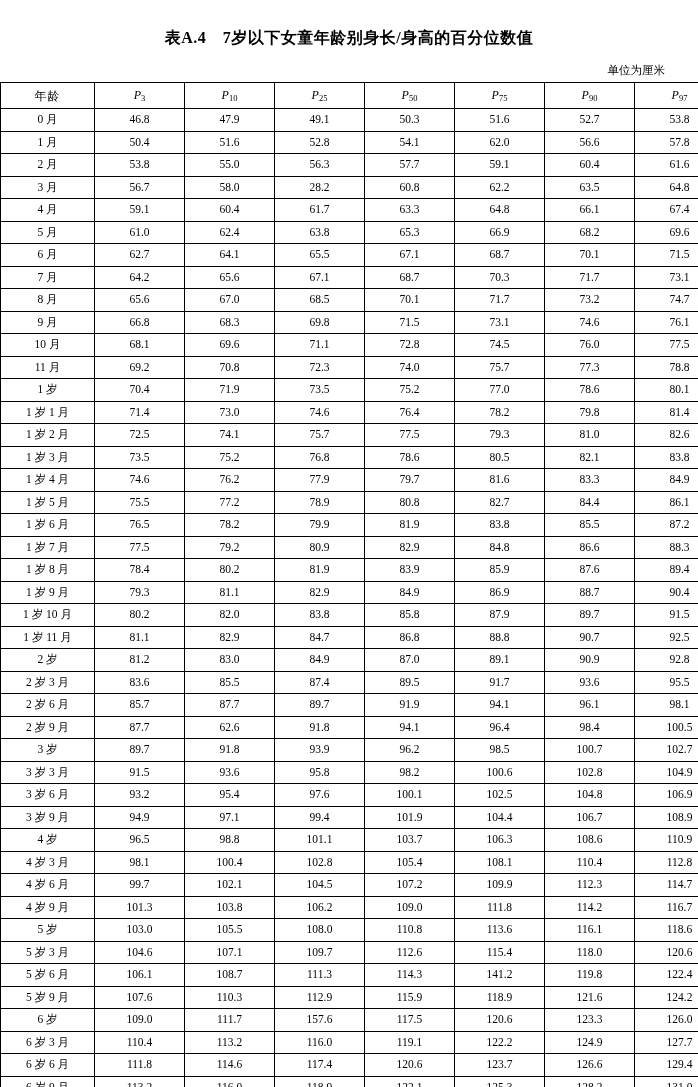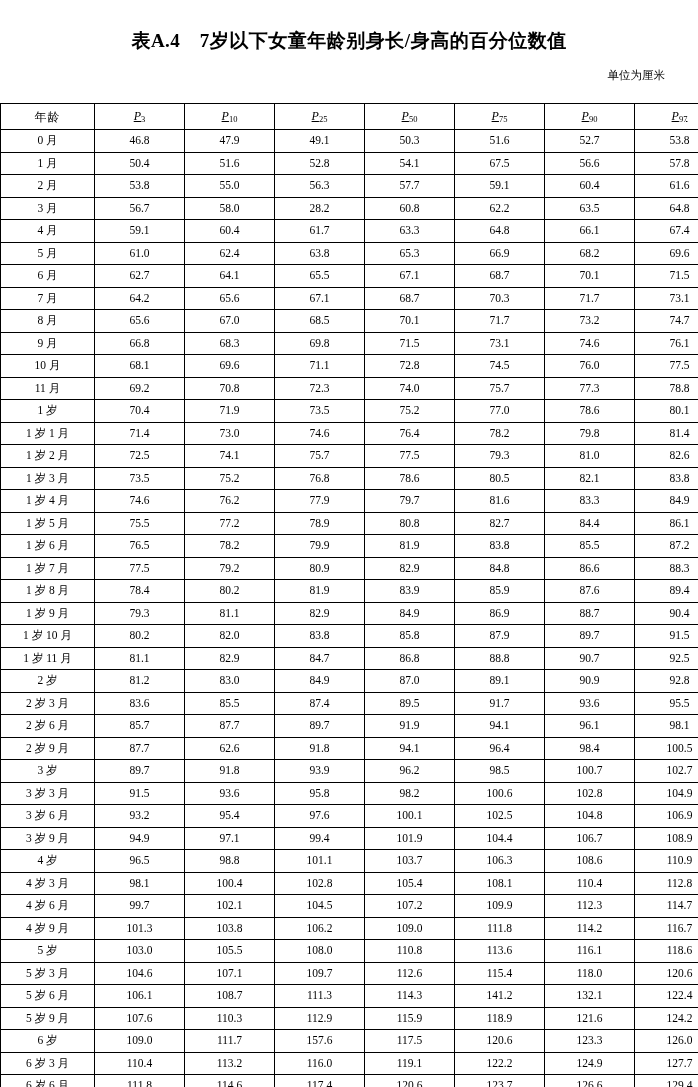--- a/index.html
+++ b/index.html
@@ -16,33 +16,33 @@
   }
   .page {
     width: 698px;
     height: 1087px;
     box-sizing: border-box;
     padding: 0;
     position: relative;
   }
   .title {
     text-align: center;
-    font-size: 19px;
+    font-size: 16px;
     font-weight: bold;
     letter-spacing: 0.5px;
     margin-top: 28px;
     margin-bottom: 0;
     font-family: "Liberation Serif", serif;
   }
   .unit-line {
     text-align: right;
     font-size: 11.5px;
     margin-top: 14px;
     margin-right: 33px;
-    margin-bottom: 20px;
+    margin-bottom: 4px;
   }
   table.growth {
     border-collapse: collapse;
     margin: 0 auto;
     width: 634px;
     table-layout: fixed;
   }
   table.growth td, table.growth th {
     border: 0.8px solid #000000;
     text-align: center;
@@ -58,21 +58,20 @@
     font-size: 12px;
     height: 24px;
     line-height: 24px;
   }
   .hdr-age {
     letter-spacing: 1px;
   }
   .pct {
     font-style: italic;
     font-family: "Liberation Serif", serif;
-    text-decoration: underline;
   }
   .pct sub {
     font-style: normal;
     font-size: 8.5px;
     vertical-align: baseline;
     position: relative;
     bottom: -2px;
   }
   col.c-age { width: 94px; }
   col.c-val { width: 90px; }
@@ -119,21 +118,21 @@
           <td>51.6</td>
           <td>52.7</td>
           <td>53.8</td>
         </tr>
         <tr>
           <td>1 月</td>
           <td>50.4</td>
           <td>51.6</td>
           <td>52.8</td>
           <td>54.1</td>
-          <td>67.5</td>
+          <td>62.0</td>
           <td>56.6</td>
           <td>57.8</td>
         </tr>
         <tr>
           <td>2 月</td>
           <td>53.8</td>
           <td>55.0</td>
           <td>56.3</td>
           <td>57.7</td>
           <td>59.1</td>
@@ -490,21 +489,21 @@
           <td>118.0</td>
           <td>120.6</td>
         </tr>
         <tr>
           <td>5 岁 6 月</td>
           <td>106.1</td>
           <td>108.7</td>
           <td>111.3</td>
           <td>114.3</td>
           <td>141.2</td>
-          <td>132.1</td>
+          <td>119.8</td>
           <td>122.4</td>
         </tr>
         <tr>
           <td>5 岁 9 月</td>
           <td>107.6</td>
           <td>110.3</td>
           <td>112.9</td>
           <td>115.9</td>
           <td>118.9</td>
           <td>121.6</td>

